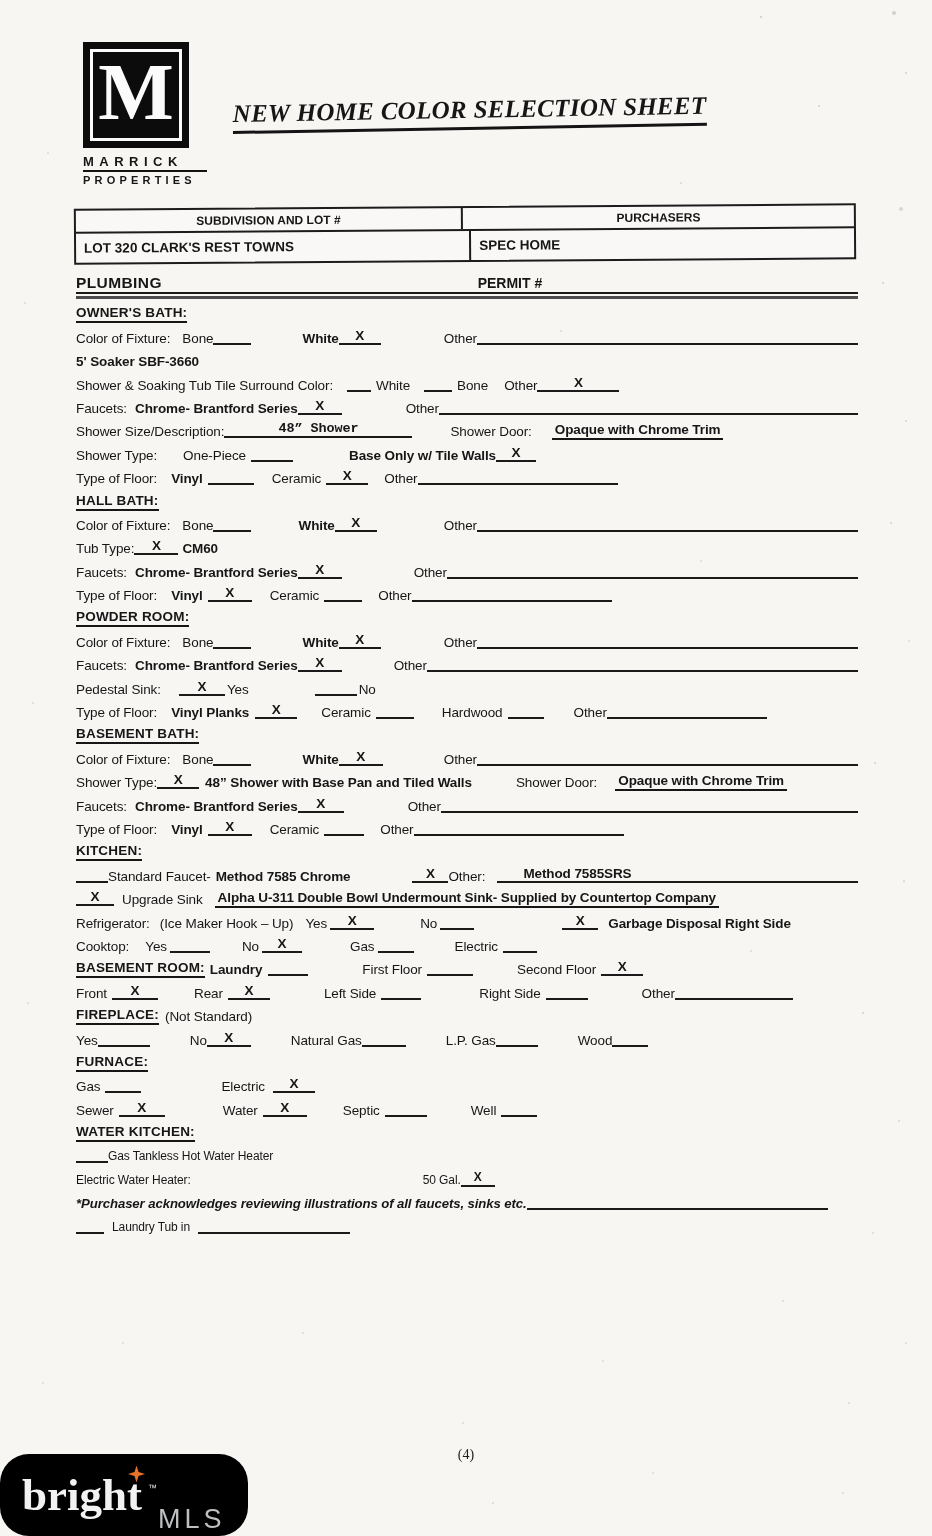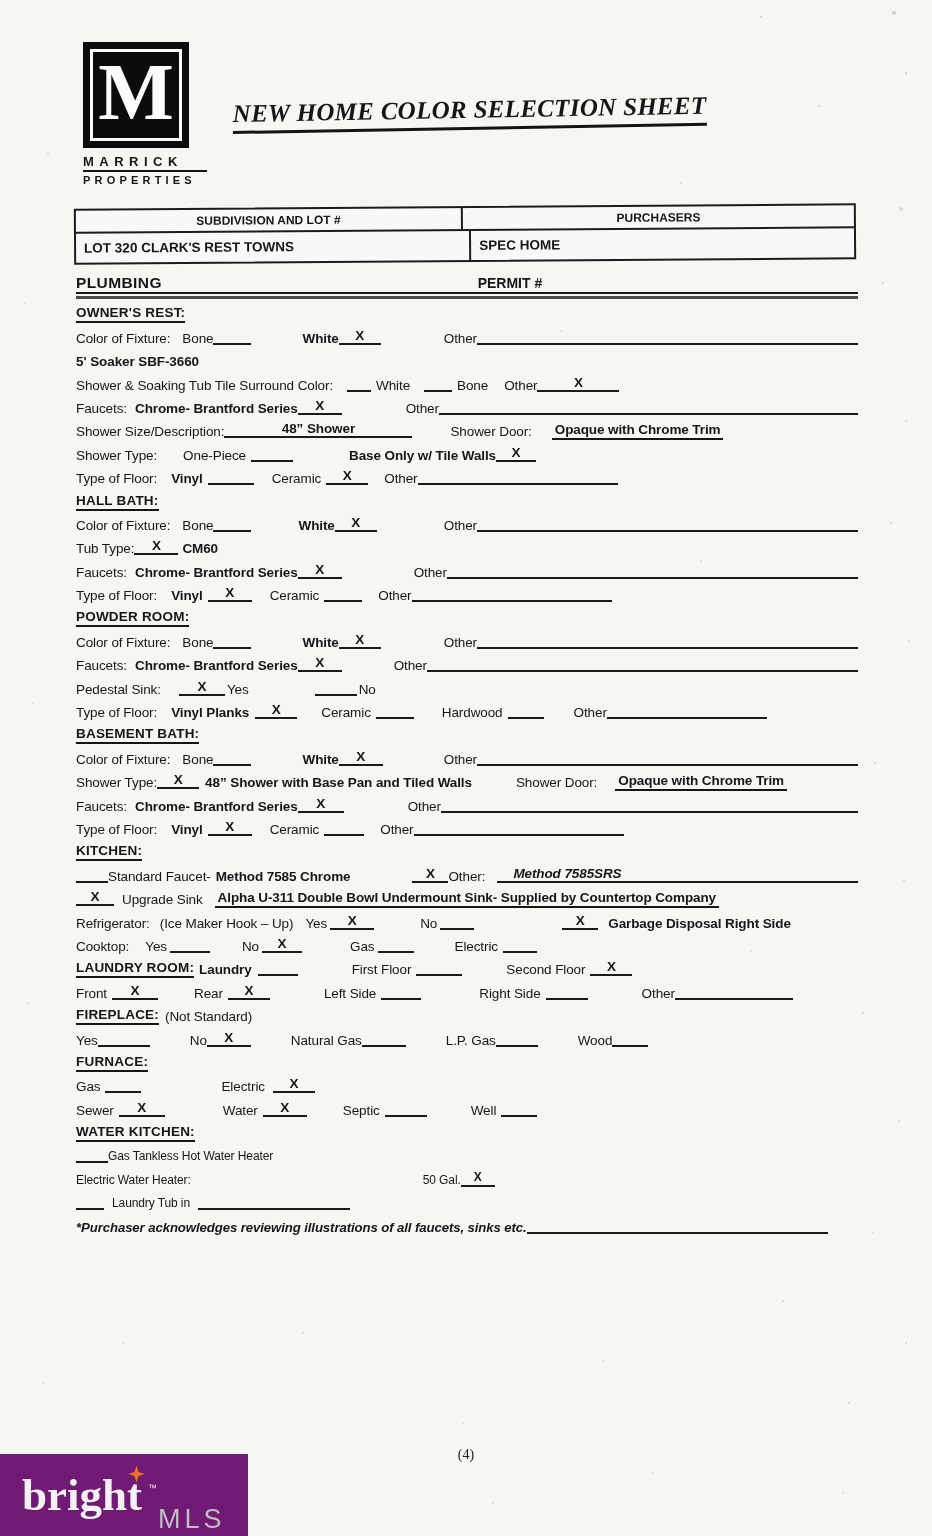--- a/index.html
+++ b/index.html
@@ -49,21 +49,21 @@
   .row.sm{font-size:12px;}
   .lbl,.b,.it{line-height:15px;margin-bottom:2px;}
   .b{font-weight:700;}
   .hd{font-weight:700;line-height:15px;border-bottom:2px solid #161616;padding-bottom:1px;margin-bottom:1px;letter-spacing:.2px;}
   .bu{font-weight:700;line-height:15px;border-bottom:2px solid #161616;padding:0 3px 1px 3px;margin-bottom:1px;}
   .bl{border-bottom:2px solid #1a1a1a;margin-bottom:3px;position:relative;flex:none;height:4px;}
   .fl{flex:1 1 30px;border-bottom:2px solid #1a1a1a;margin-bottom:3px;position:relative;height:4px;}
   .gap{flex:none;}
   .xv{position:absolute;left:0;right:0;bottom:1px;text-align:center;font-weight:700;line-height:13px;}
   .bv{position:absolute;left:0;right:0;bottom:1px;text-align:center;font-weight:700;line-height:13px;white-space:nowrap;}
-  .bv.left{left:16px;right:auto;text-align:right;font-style:italic;}
+  .bv.left{left:26px;right:auto;text-align:right;}
   .it{font-style:italic;font-weight:700;font-size:13.2px;}
   
   .pagenum{position:absolute;left:0;right:0;top:1447px;text-align:center;
     font-family:"Liberation Serif","DejaVu Serif",serif;font-size:14px;color:#1d1d1d;}
   .brand-box{position:absolute;left:0;bottom:0;width:248px;height:82px;background:#5a5b5d;
     display:flex;align-items:center;padding-left:22px;box-sizing:border-box;}
   .brand-word{position:relative;font-family:"Liberation Serif","DejaVu Serif",serif;font-weight:700;
     font-size:45px;line-height:45px;color:#f2f2f2;letter-spacing:0px;}
   .star{position:absolute;right:-3px;top:-7px;width:17px;height:17px;background:#e87329;
     clip-path:polygon(50% 0,62% 38%,100% 50%,62% 62%,50% 100%,38% 62%,0 50%,38% 38%);}
@@ -103,21 +103,21 @@
   <div class="form">
     <div class="form-head">
       <span class="fh-left">PLUMBING</span>
       <span class="fl"></span>
       <span class="fh-right">PERMIT #</span>
       <span class="fl"></span>
     </div>
     <div class="head-rule"></div>
     <div class="rows">
         <div class="row">
-          <span class="hd">OWNER'S REST:</span>
+          <span class="hd">OWNER'S BATH:</span>
         </div>
         <div class="row">
           <span class="lbl">Color of Fixture:</span>
           <span class="gap" style="width: 12px;"></span>
           <span class="lbl">Bone</span>
           <span class="bl" style="width: 38px;"></span>
           <span class="gap" style="width: 51px;"></span>
           <span class="b">White</span>
           <span class="bl" style="width: 42px;">
             <span class="xv">X</span>
@@ -151,21 +151,21 @@
           <span class="b">Chrome- Brantford Series</span>
           <span class="bl" style="width: 44px;">
             <span class="xv">X</span>
           </span>
           <span class="gap" style="width: 64px;"></span>
           <span class="lbl">Other</span>
           <span class="fl"></span>
         </div>
         <div class="row">
           <span class="lbl">Shower Size/Description:</span>
-          <span class="bl" style="width: 188px;">
+          <span class="bl" style="width: 188px; font-family: Liberation Mono, monospace;">
             <span class="bv">48” Shower</span>
           </span>
           <span class="gap" style="width: 38px;"></span>
           <span class="lbl">Shower Door:</span>
           <span class="gap" style="width: 20px;"></span>
           <span class="bu">Opaque with Chrome Trim</span>
         </div>
         <div class="row">
           <span class="lbl">Shower Type:</span>
           <span class="gap" style="width: 26px;"></span>
@@ -426,21 +426,21 @@
           <span class="gap" style="width: 48px;"></span>
           <span class="lbl">Gas</span>
           <span class="gap" style="width: 3px;"></span>
           <span class="bl" style="width: 36px;"></span>
           <span class="gap" style="width: 41px;"></span>
           <span class="lbl">Electric</span>
           <span class="gap" style="width: 5px;"></span>
           <span class="bl" style="width: 34px;"></span>
         </div>
         <div class="row">
-          <span class="hd">LAUNDRY ROOM:</span>
+          <span class="hd">BASEMENT ROOM:</span>
           <span class="gap" style="width: 5px;"></span>
           <span class="b">Laundry</span>
           <span class="gap" style="width: 6px;"></span>
           <span class="bl" style="width: 40px;"></span>
           <span class="gap" style="width: 54px;"></span>
           <span class="lbl">First Floor</span>
           <span class="gap" style="width: 5px;"></span>
           <span class="bl" style="width: 46px;"></span>
           <span class="gap" style="width: 44px;"></span>
           <span class="lbl">Second Floor</span>
@@ -539,38 +539,38 @@
           <span class="lbl">Gas Tankless Hot Water Heater</span>
         </div>
         <div class="row sm">
           <span class="lbl">Electric Water Heater:</span>
           <span class="gap" style="width: 232px;"></span>
           <span class="lbl">50 Gal.</span>
           <span class="bl" style="width: 34px;">
             <span class="xv">X</span>
           </span>
         </div>
+        <div class="row">
+          <span class="it">*Purchaser acknowledges reviewing illustrations of all faucets, sinks etc.</span>
+          <span class="fl"></span>
+          <span class="gap" style="width: 30px;"></span>
+        </div>
         <div class="row sm">
           <span class="bl" style="width: 28px;"></span>
           <span class="gap" style="width: 8px;"></span>
           <span class="lbl">Laundry Tub in</span>
           <span class="gap" style="width: 8px;"></span>
           <span class="bl" style="width: 152px;"></span>
         </div>
-        <div class="row">
-          <span class="it">*Purchaser acknowledges reviewing illustrations of all faucets, sinks etc.</span>
-          <span class="fl"></span>
-          <span class="gap" style="width: 30px;"></span>
-        </div>
       </div>
   </div>
 
   <div class="pagenum">(4)</div>
 
-  <div class="brand-box" style="background: #701a75;">
+  <div class="brand-box" style="background: #000000; border-radius: 29px;">
     <span class="brand-word" style="color: rgb(242, 242, 242);">
       <span>bright</span>
       <span class="star" style="background: rgb(232, 115, 41);"></span>
       <span class="tm">™</span>
     </span>
     <span class="brand-suffix" style="color: rgb(189, 191, 193); margin-top: 48px;">MLS</span>
   </div>
 </div>
 
 </body></html>

